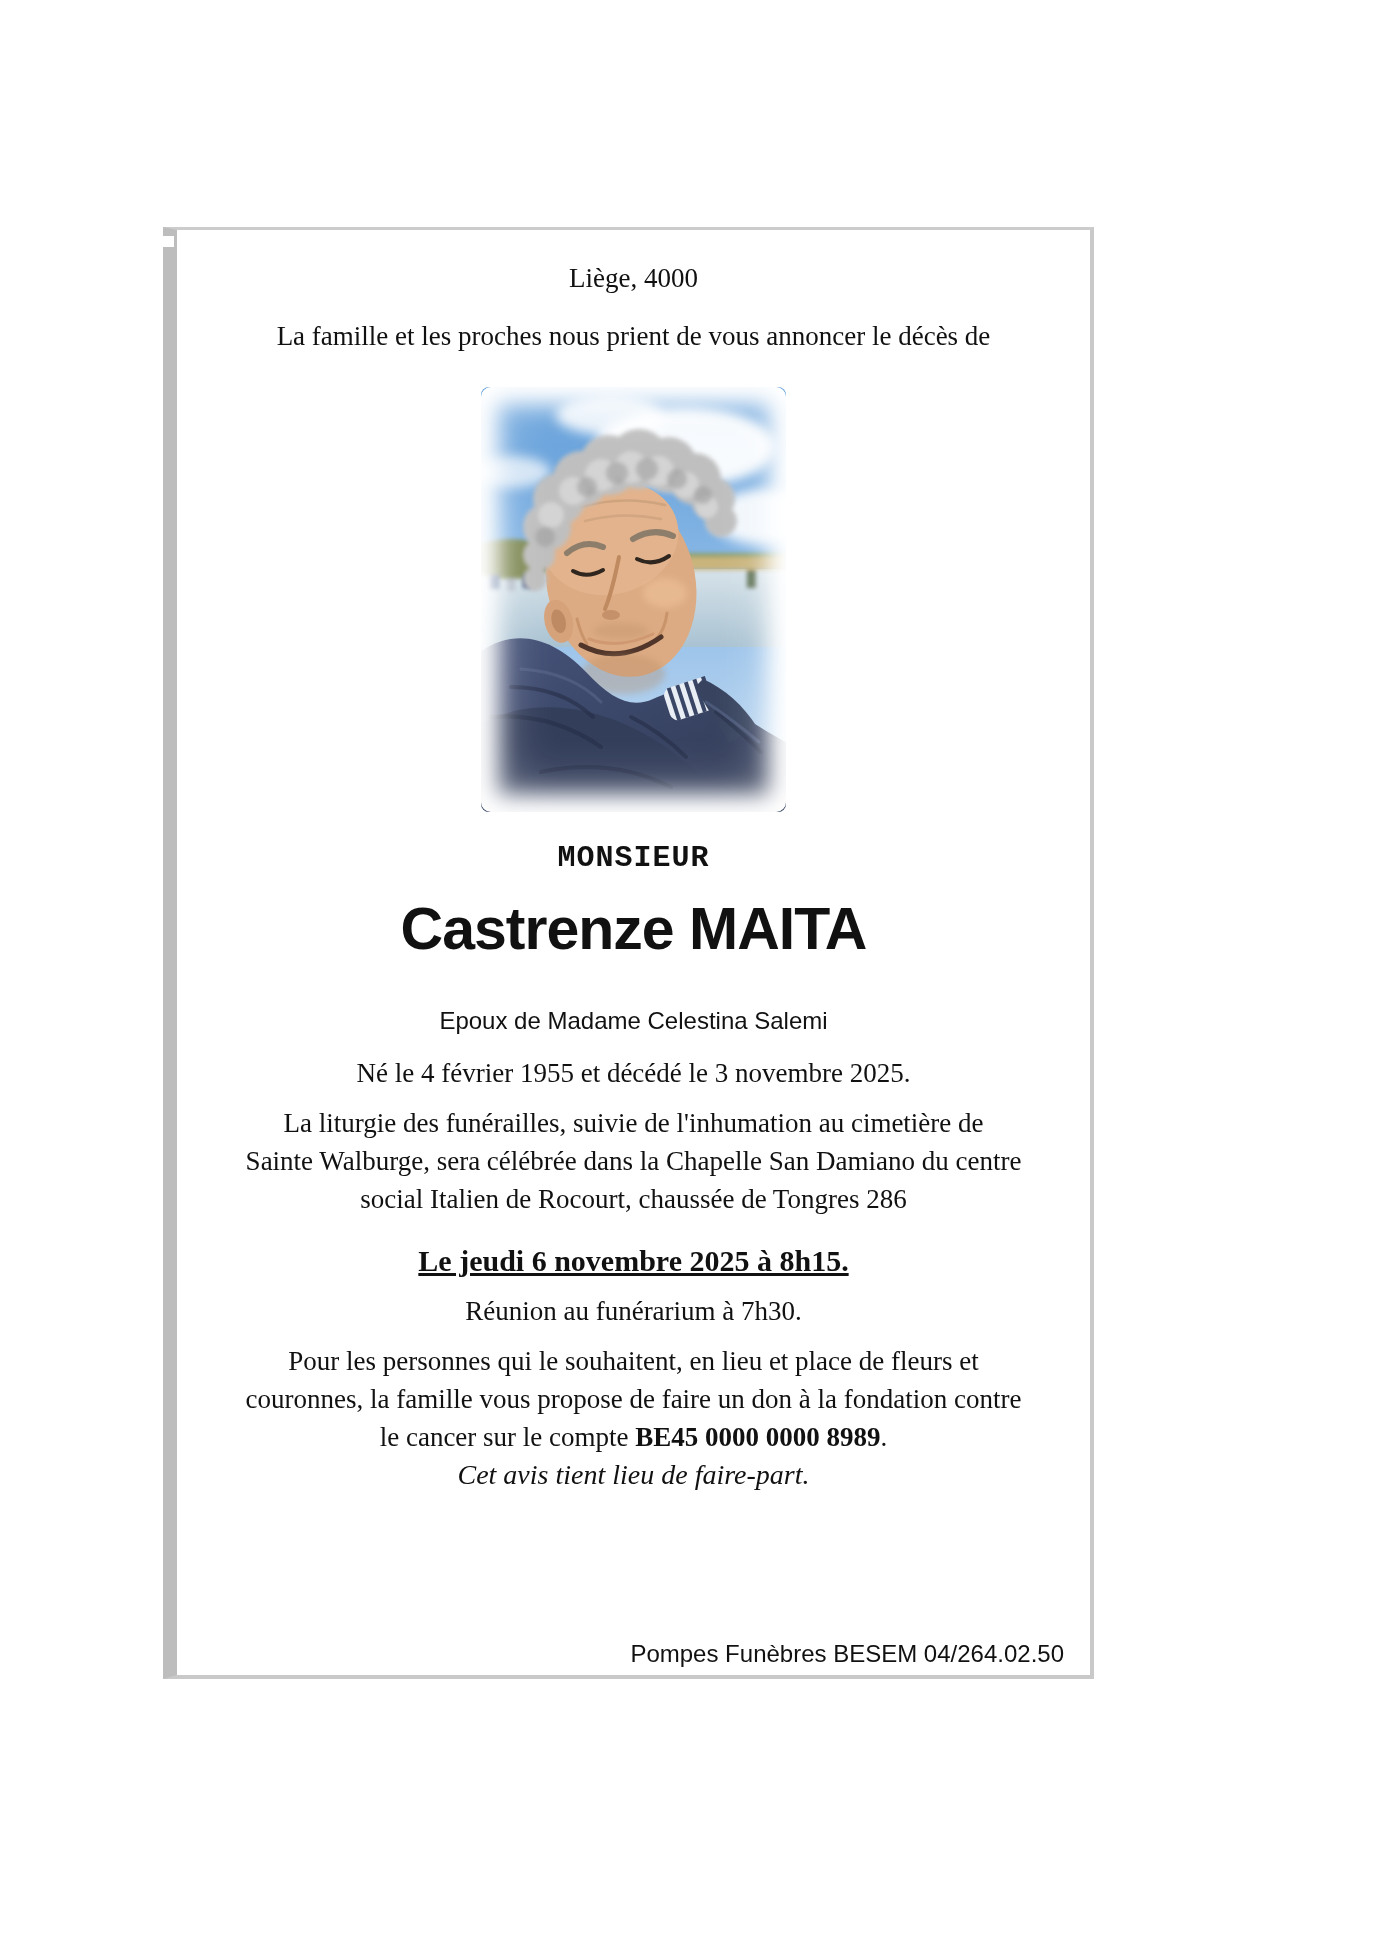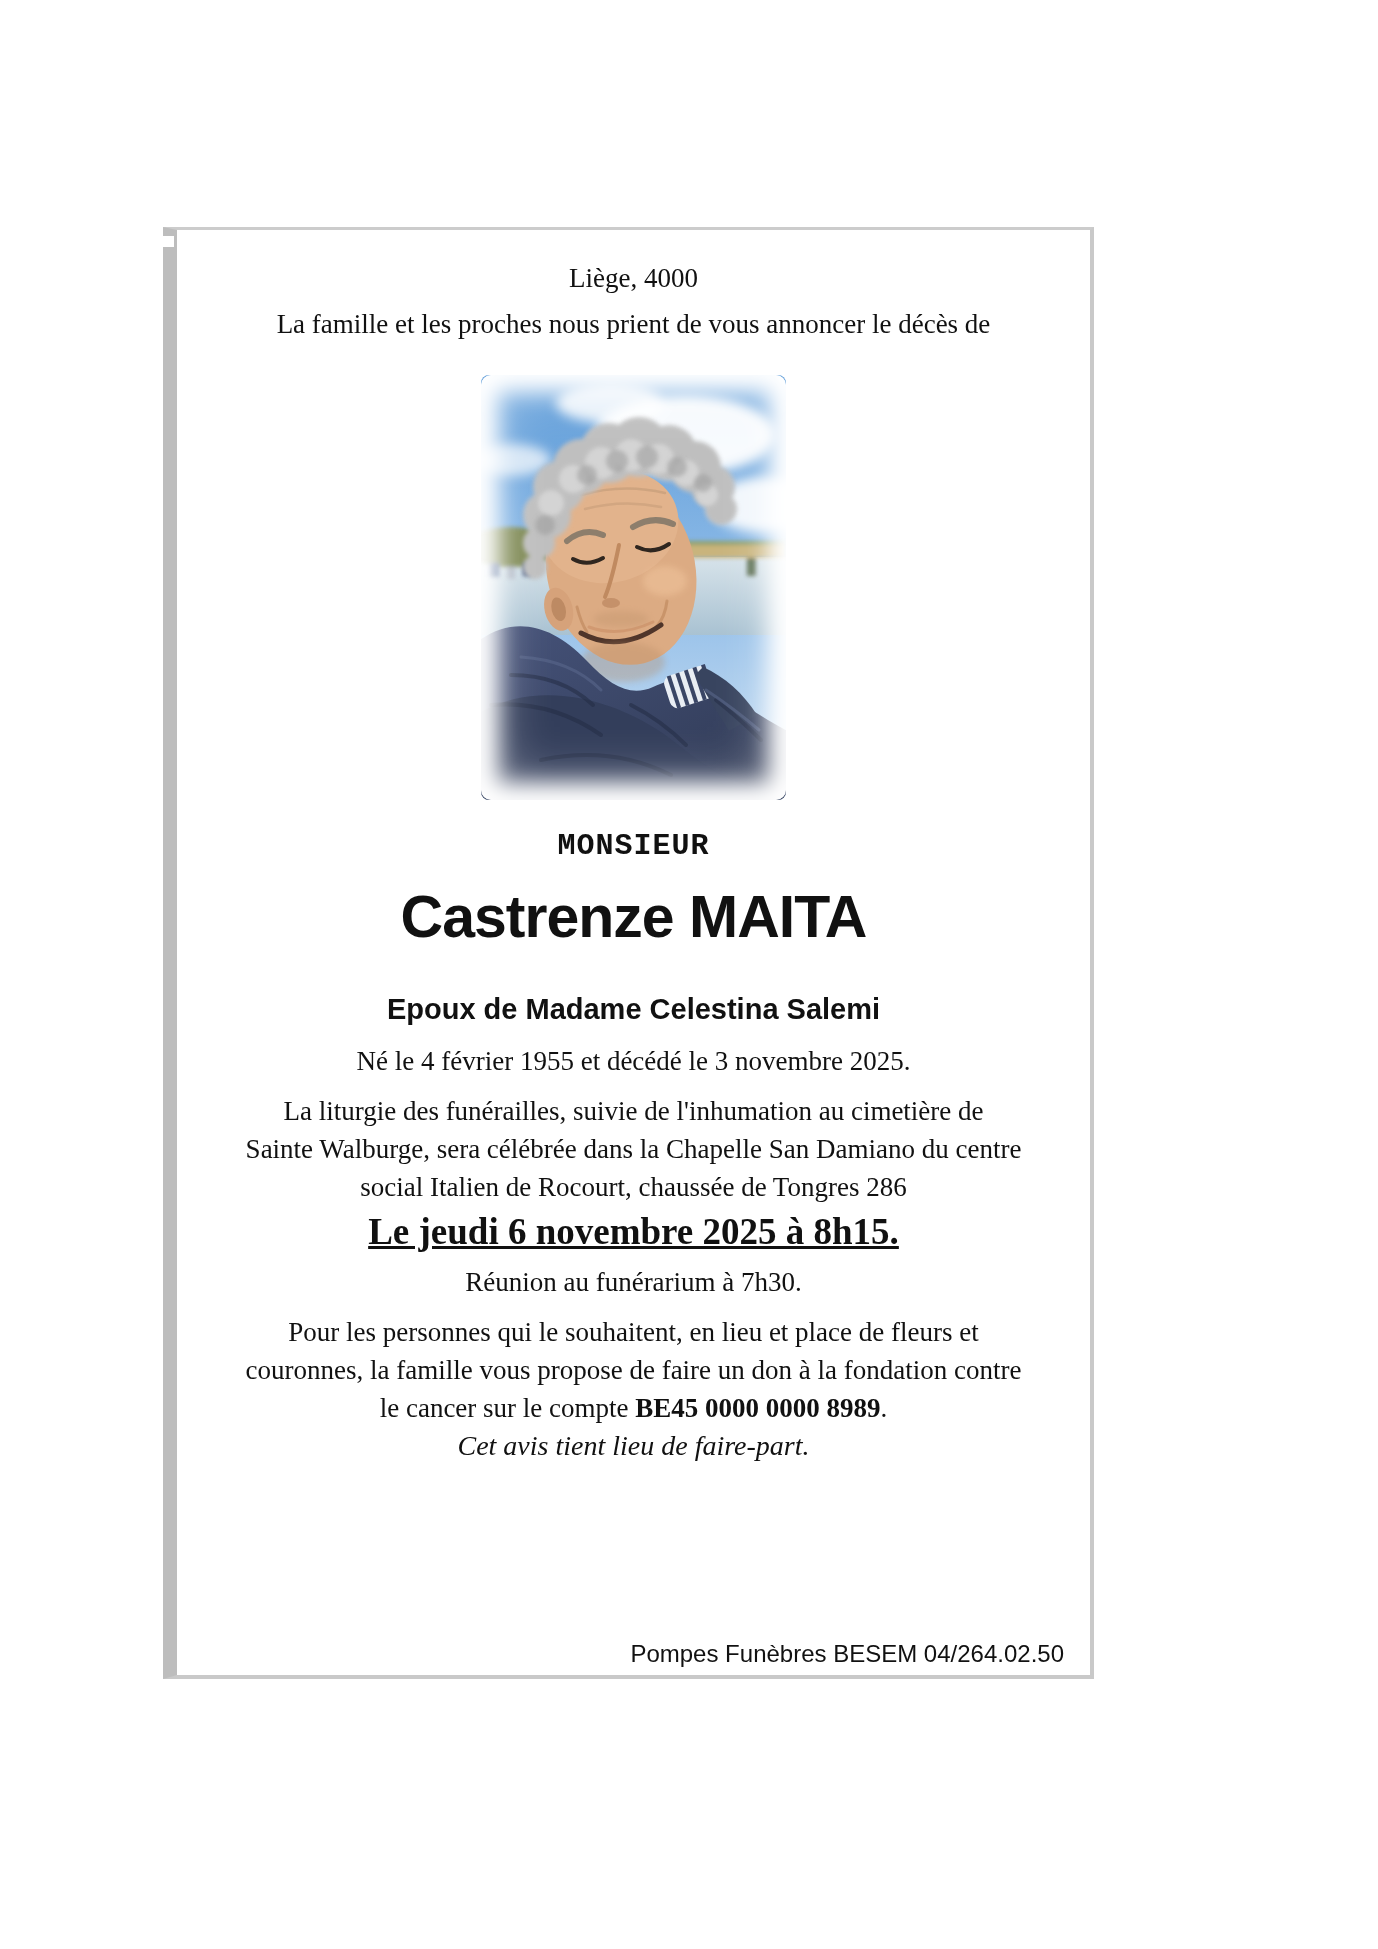--- a/index.html
+++ b/index.html
@@ -9,34 +9,34 @@
             background:#ffffff;
             border-left:14px solid #bdbdbd;
             border-top:3px solid #cccccc;
             border-right:4px solid #c9c9c9;
             border-bottom:4px solid #c9c9c9;}
   .edge-notch{position:absolute;left:-14px;top:6px;width:11px;height:11px;background:#ffffff;}
   .content{box-sizing:border-box;width:100%;height:100%;padding:29px 68px 0 68px;position:relative;}
   .center{text-align:center;}
   .serif{font-family:"Liberation Serif",serif;font-size:27px;line-height:38px;margin:0;}
   .city{margin-top:0;}
-  .intro{margin-top:8px;}
+  .intro{margin-top:20px;}
   .photo-wrap{position:relative;width:305px;height:425px;margin:32px auto 0;border-radius:8px;overflow:hidden;}
   .photo-wrap svg{display:block;}
   .photo-feather{position:absolute;inset:0;border-radius:10px;pointer-events:none;
                  box-shadow:inset 0 0 22px 16px #ffffff, inset 0 0 55px 12px rgba(255,255,255,0.55);}
   .monsieur{margin:28px 0 0;font-family:Liberation Mono, monospace;font-weight:700;
             font-size:30px;line-height:36px;letter-spacing:1px;text-align:center;}
   .name{margin:14px 0 0;font-family:"Liberation Sans",sans-serif;font-weight:700;
         font-size:59px;line-height:78px;letter-spacing:-1px;text-align:center;}
-  .spouse{margin:36px 0 0;font-family:"Liberation Sans",sans-serif;font-weight:700;
-          font-size:29px;line-height:34px;text-align:center;}
+  .spouse{margin:36px 0 0;font-family:"Liberation Sans",sans-serif;font-weight:400;
+          font-size:24px;line-height:34px;text-align:center;}
   .birth{margin-top:16px;}
   .para{margin-top:12px;white-space:pre-line;}
-  .date-line{margin-top:7px;font-weight:700;font-size:37px;text-decoration:underline;font-family:Liberation Serif, serif;}
+  .date-line{margin-top:24px;font-weight:700;font-size:30px;text-decoration:underline;font-family:Liberation Serif, serif;}
   .meeting{margin-top:12px;}
   .notice{font-style:italic;font-size:28px;}
   .acct{font-weight:700;}
   .footer{position:absolute;right:26px;bottom:6px;margin:0;font-family:"Liberation Sans",sans-serif;
           font-size:24px;line-height:30px;text-align:right;}
 </style>
 </head>
 <body>
 
 <div class="canvas">

